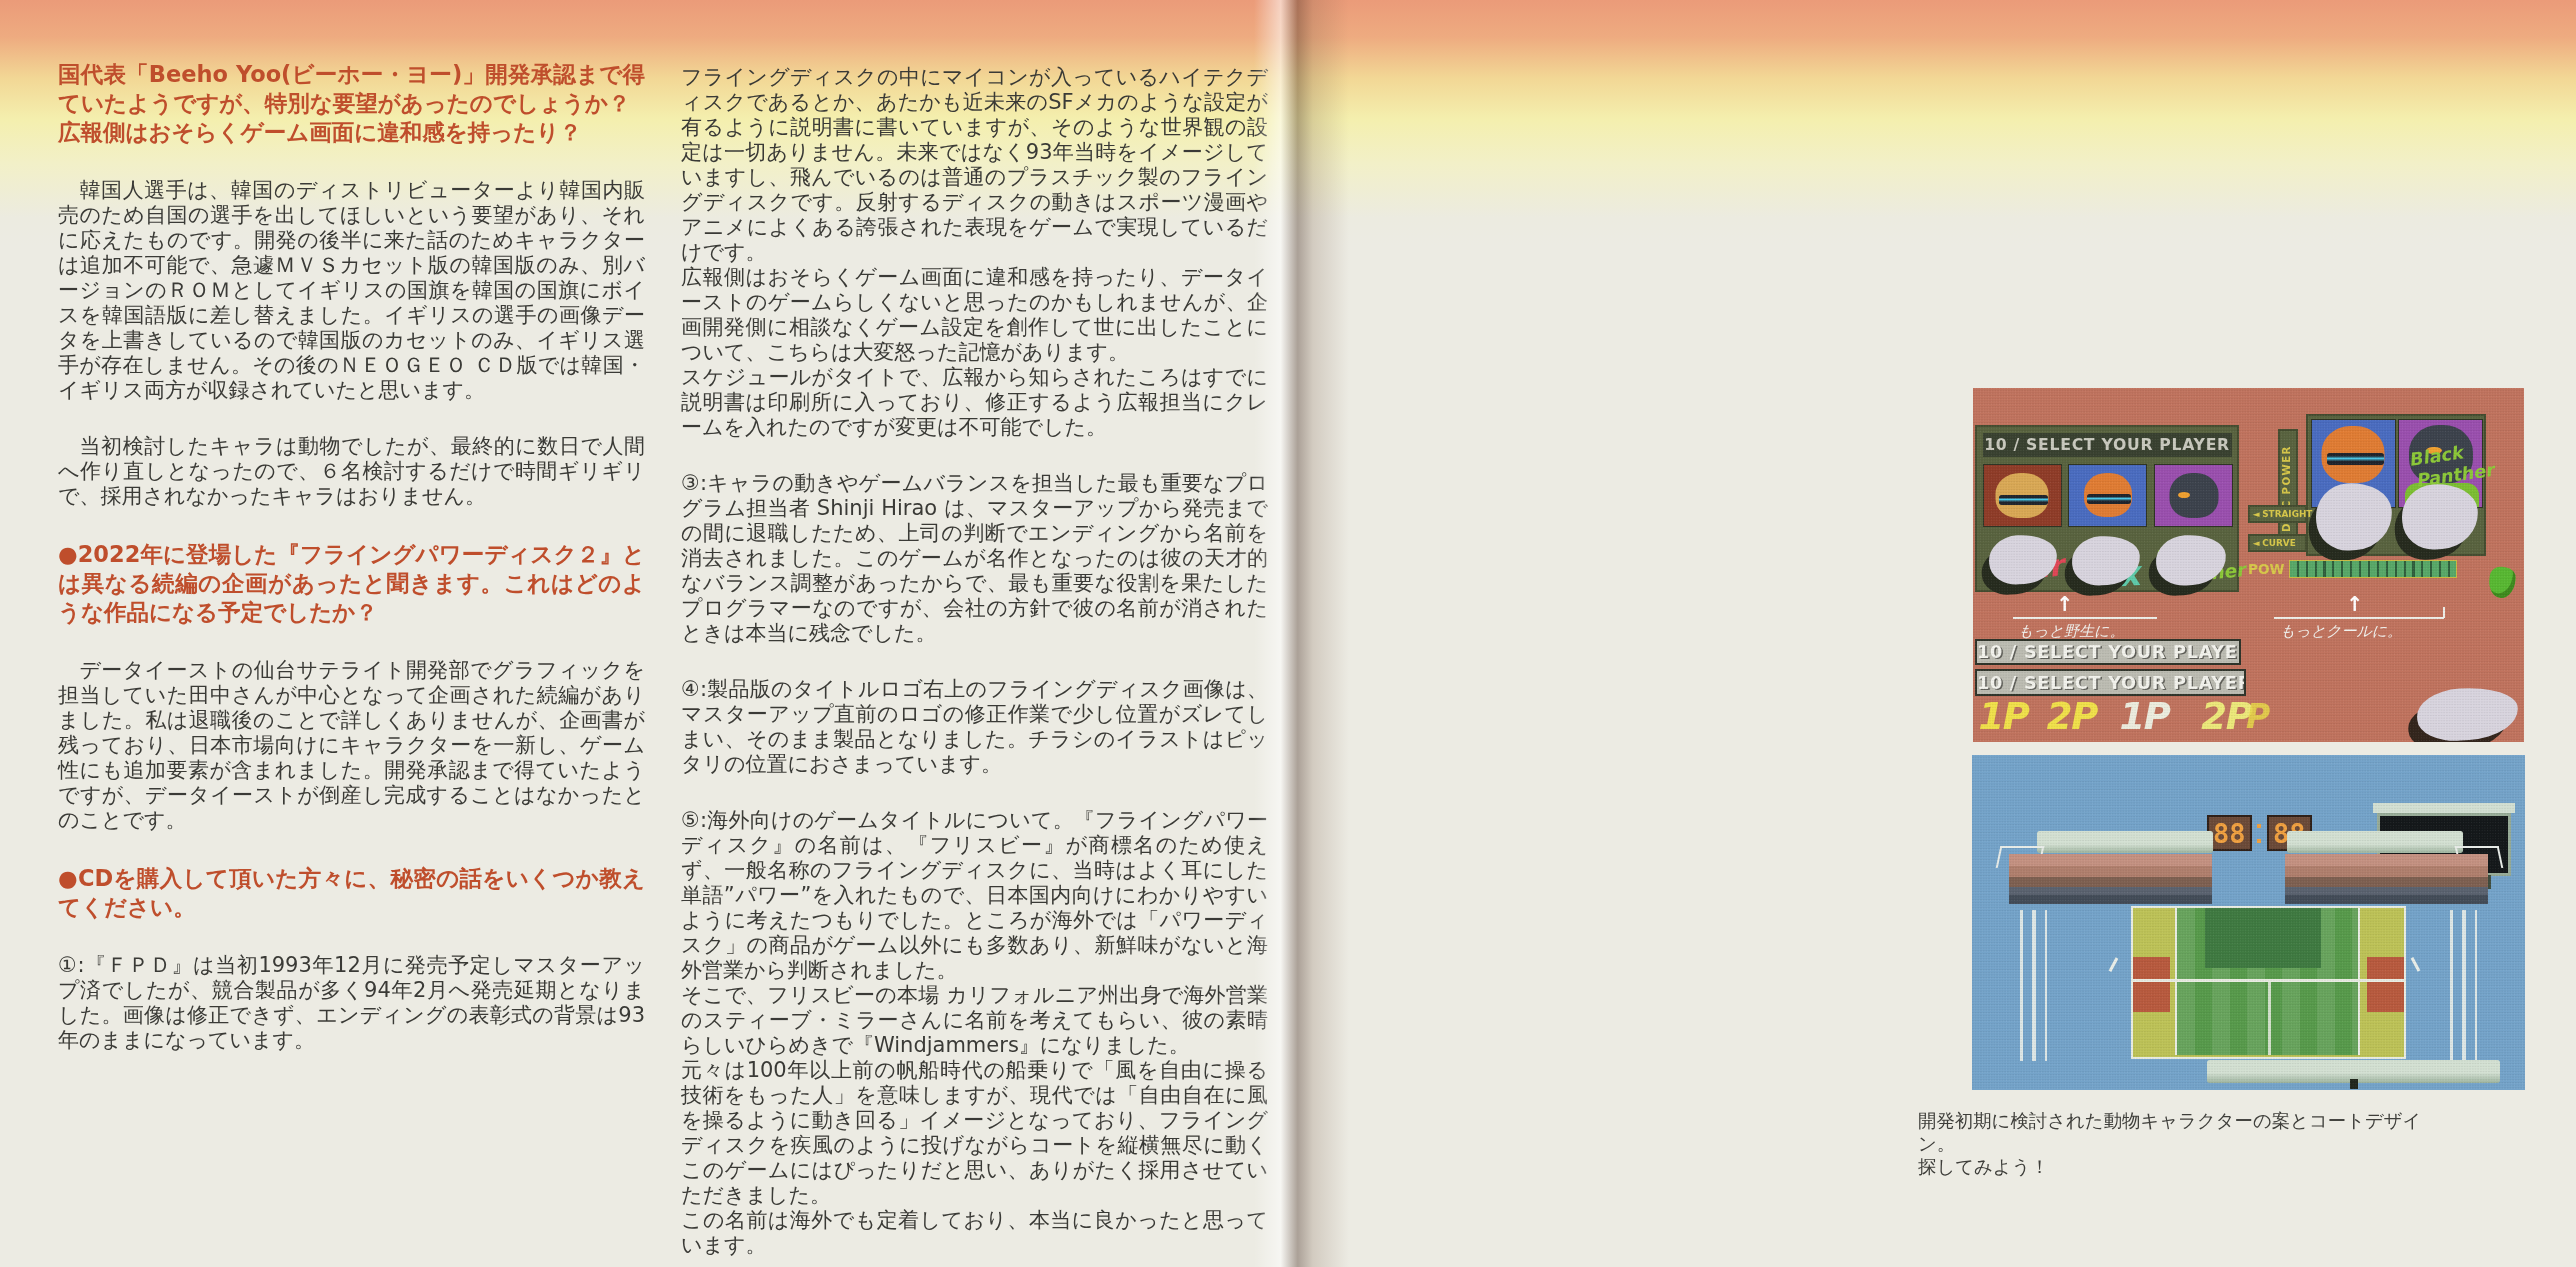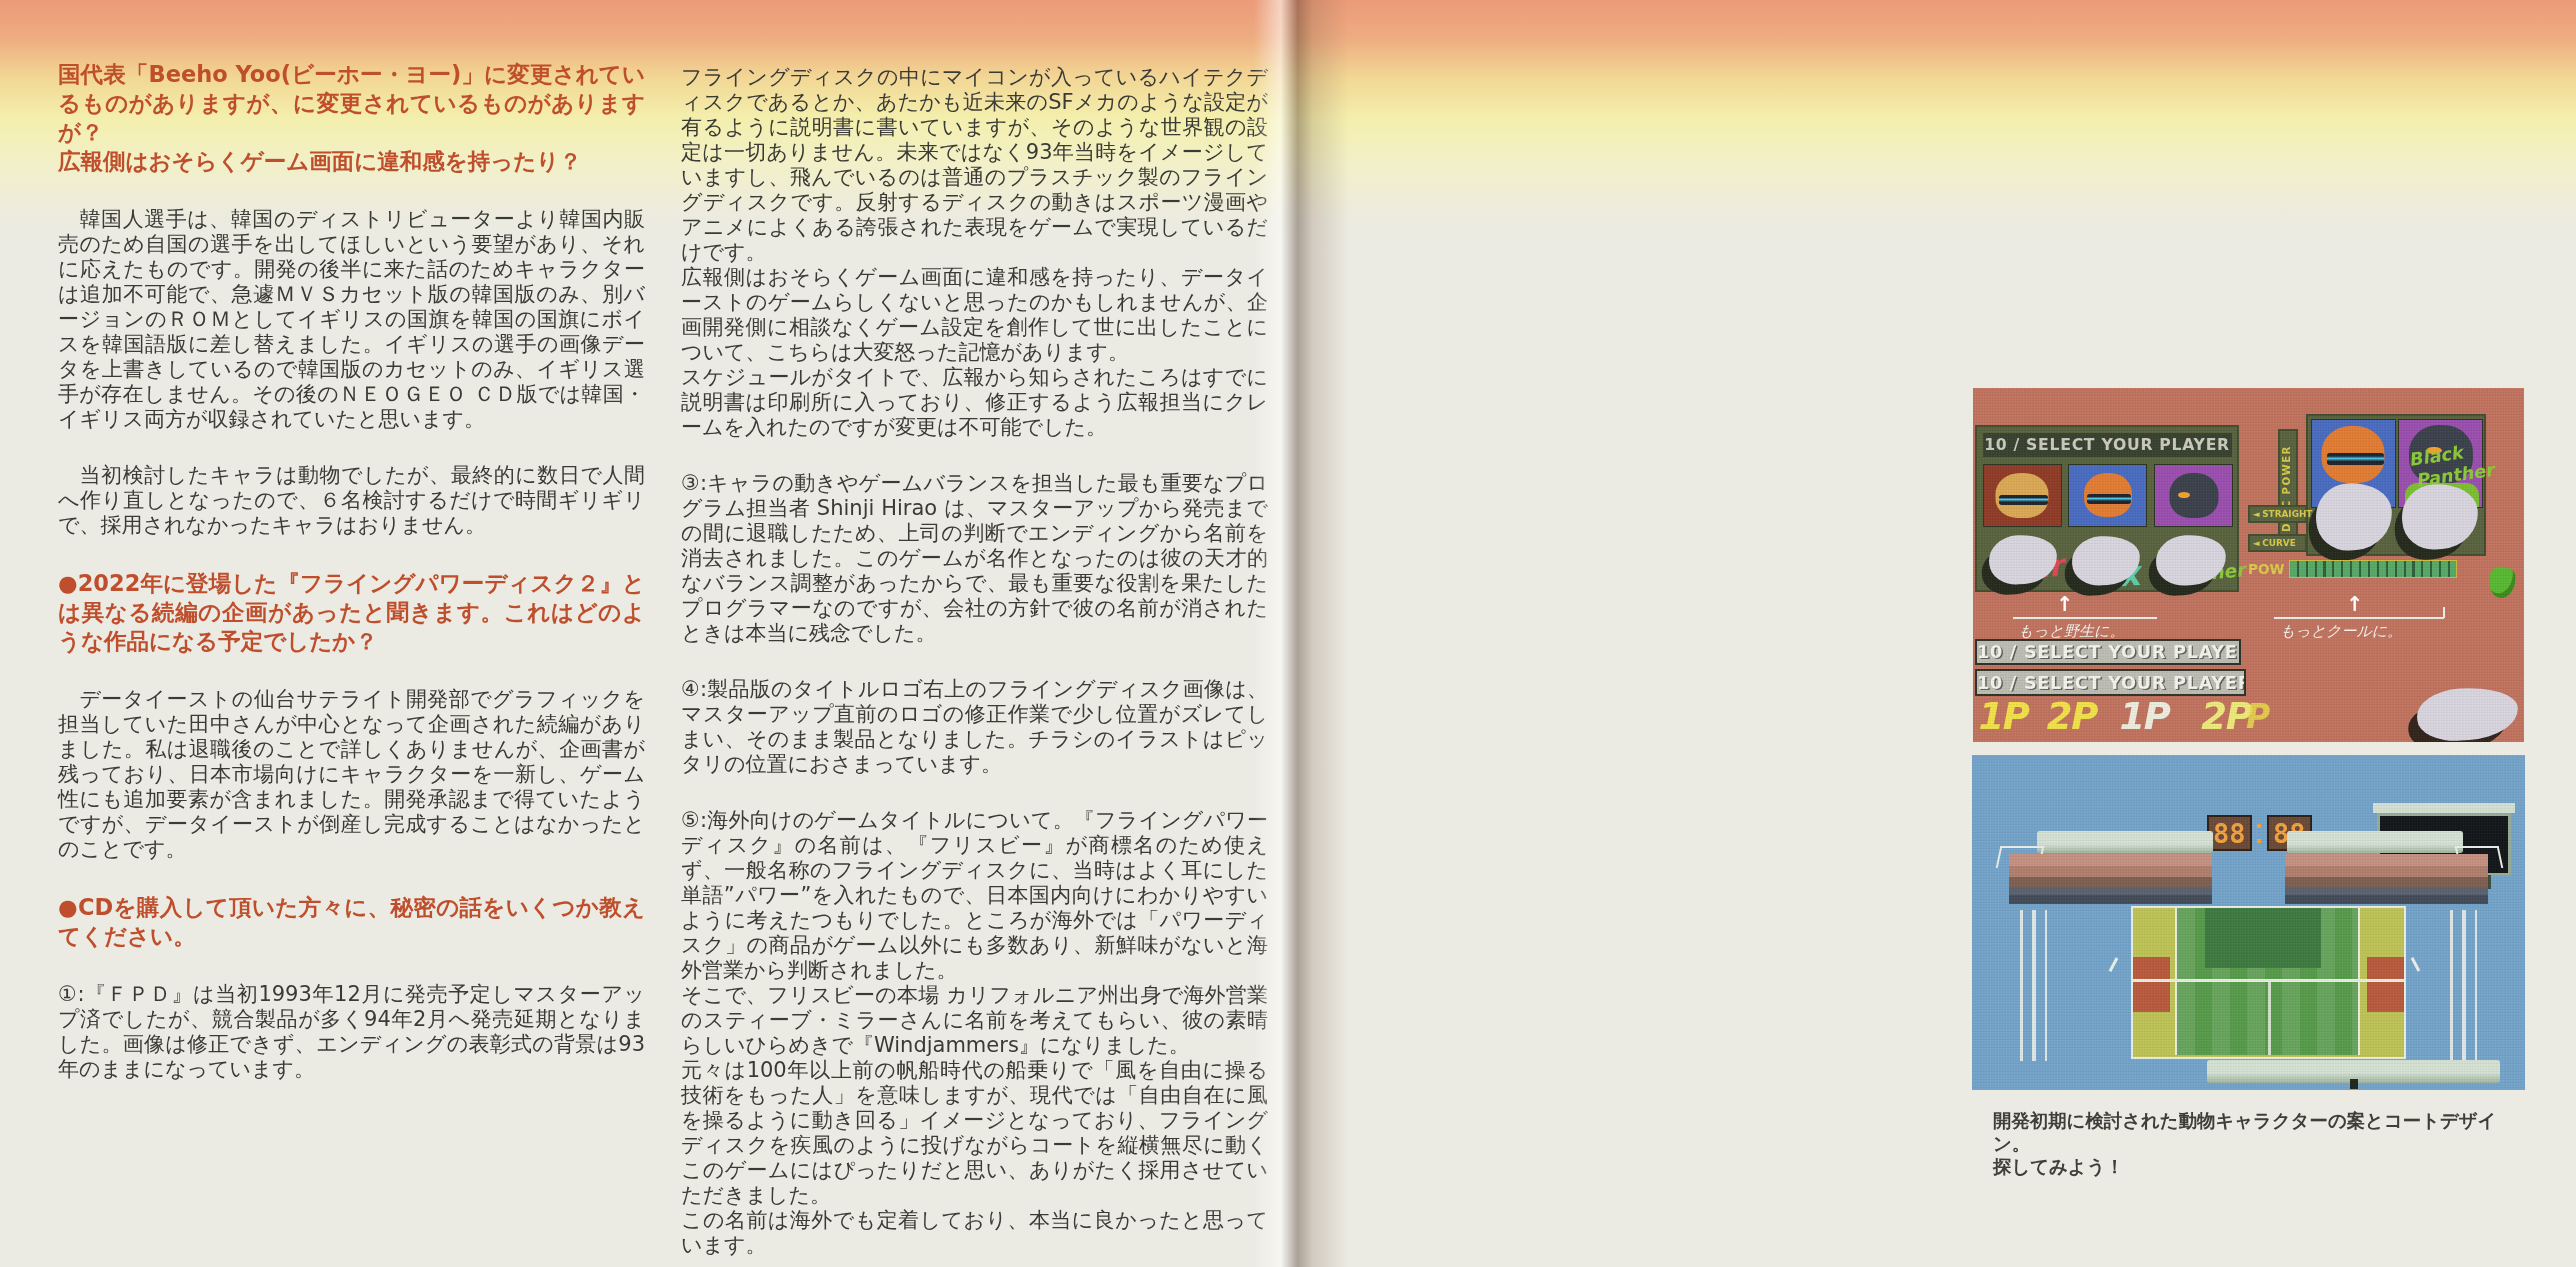--- a/index.html
+++ b/index.html
@@ -33,31 +33,31 @@
         letter-spacing:0.7px;white-space:nowrap;overflow:hidden;}
   .tile{position:absolute;border:1.4px solid #2e3424;box-sizing:border-box;overflow:hidden;}
   .head{position:absolute;left:50%;transform:translateX(-50%);border-radius:46% 46% 42% 42%;}
   .visor{position:absolute;background:linear-gradient(180deg,#20242c 25%,#4ac8e8 45%,#20242c 70%);border-radius:2.7px;}
   .scrib{position:absolute;background:#d8d4de;border-radius:48% 62% 55% 45%/55% 48% 60% 50%;
          box-shadow:-9.5px 11px 0 -1.4px #262b1e;transform:rotate(-4deg);}
   .hand{position:absolute;color:#f2f2ee;font-size:15px;font-style:italic;white-space:nowrap;}
   .ylab{color:#d8c84a;font-weight:bold;white-space:nowrap;}
   .wline{position:absolute;height:2px;background:#eeeee8;}
   .name{position:absolute;font-style:italic;font-weight:bold;white-space:nowrap;}
-  .cap{position:absolute;left:1993px;top:1109px;width:538px;font-weight:bold;}
+  .cap{position:absolute;left:1918px;top:1109px;width:538px;}
   .cap p{margin:0;font-size:18.4px;line-height:23px;color:#3e3e3a;}
 </style>
 </head>
 <body>
 
 <div id="spread">
   <div class="page" id="page-left">
     <div class="col" id="col1">
       <div class="grp">
-        <p class="rp">国代表「Beeho Yoo(ビーホー・ヨー)」に変更されているものがありますが、に変更されているものがありますが？</p>
+        <p class="rp">国代表「Beeho Yoo(ビーホー・ヨー)」開発承認まで得ていたようですが、特別な要望があったのでしょうか？</p>
         <p class="rp">広報側はおそらくゲーム画面に違和感を持ったり？</p>
       </div>
       <div class="grp">
           <p class="bp">　韓国人選手は、韓国のディストリビューターより韓国内販売のため自国の選手を出してほしいという要望があり、それに応えたものです。開発の後半に来た話のためキャラクターは追加不可能で、急遽ＭＶＳカセット版の韓国版のみ、別バージョンのＲＯＭとしてイギリスの国旗を韓国の国旗にボイスを韓国語版に差し替えました。イギリスの選手の画像データを上書きしているので韓国版のカセットのみ、イギリス選手が存在しません。その後のＮＥＯＧＥＯ ＣＤ版では韓国・イギリス両方が収録されていたと思います。</p>
         </div>
       <div class="grp">
           <p class="bp">　当初検討したキャラは動物でしたが、最終的に数日で人間へ作り直しとなったので、６名検討するだけで時間ギリギリで、採用されなかったキャラはおりません。</p>
         </div>
       <div class="grp">
           <p class="rp">●2022年に登場した『フライングパワーディスク２』とは異なる続編の企画があったと聞きます。これはどのような作品になる予定でしたか？</p>

